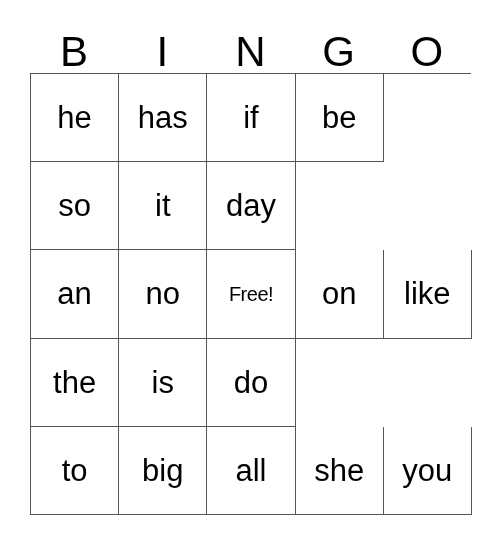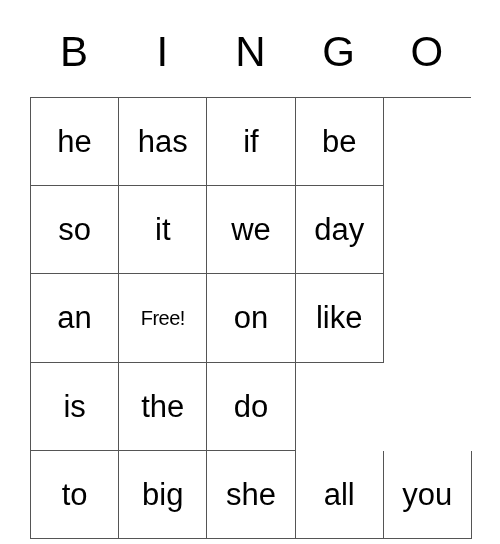--- a/index.html
+++ b/index.html
@@ -42,21 +42,20 @@
     padding-bottom: 0px;
     box-sizing: border-box;
   }
 
   
   .grid {
     width: 441px;
     border-top: 1px solid #555555;
     border-left: 1px solid #555555;
     box-sizing: border-box;
-    margin-top: 24px;
   }
   .grid-row {
     display: flex;
     width: 441px;
     height: 88.2px;
   }
   .grid-cell {
     flex: 0 0 88.2px;
     width: 88.2px;
     height: 88.2px;
@@ -113,66 +112,66 @@
     </div>
 
     <div class="grid-row">
       <div class="grid-cell">
           <span class="cell-text">so</span>
         </div>
       <div class="grid-cell">
           <span class="cell-text">it</span>
         </div>
       <div class="grid-cell">
-          <span class="cell-text">we</span>
-        </div>
-      <div class="grid-cell">
           <span class="cell-text">day</span>
         </div>
     </div>
 
     <div class="grid-row">
       <div class="grid-cell">
           <span class="cell-text">an</span>
+        </div>
+      <div class="grid-cell">
+          <span class="cell-text">no</span>
         </div>
       <div class="grid-cell free">
           <span class="cell-text">Free!</span>
         </div>
       <div class="grid-cell">
           <span class="cell-text">on</span>
         </div>
       <div class="grid-cell">
           <span class="cell-text">like</span>
         </div>
     </div>
 
     <div class="grid-row">
       <div class="grid-cell">
-          <span class="cell-text">is</span>
+          <span class="cell-text">the</span>
         </div>
       <div class="grid-cell">
-          <span class="cell-text">the</span>
+          <span class="cell-text">is</span>
         </div>
       <div class="grid-cell">
           <span class="cell-text">do</span>
         </div>
     </div>
 
     <div class="grid-row">
       <div class="grid-cell">
           <span class="cell-text">to</span>
         </div>
       <div class="grid-cell">
           <span class="cell-text">big</span>
         </div>
       <div class="grid-cell">
-          <span class="cell-text">she</span>
+          <span class="cell-text">all</span>
         </div>
       <div class="grid-cell">
-          <span class="cell-text">all</span>
+          <span class="cell-text">she</span>
         </div>
       <div class="grid-cell">
           <span class="cell-text">you</span>
         </div>
     </div>
 
   </div>
 </div>
 
 </body></html>

